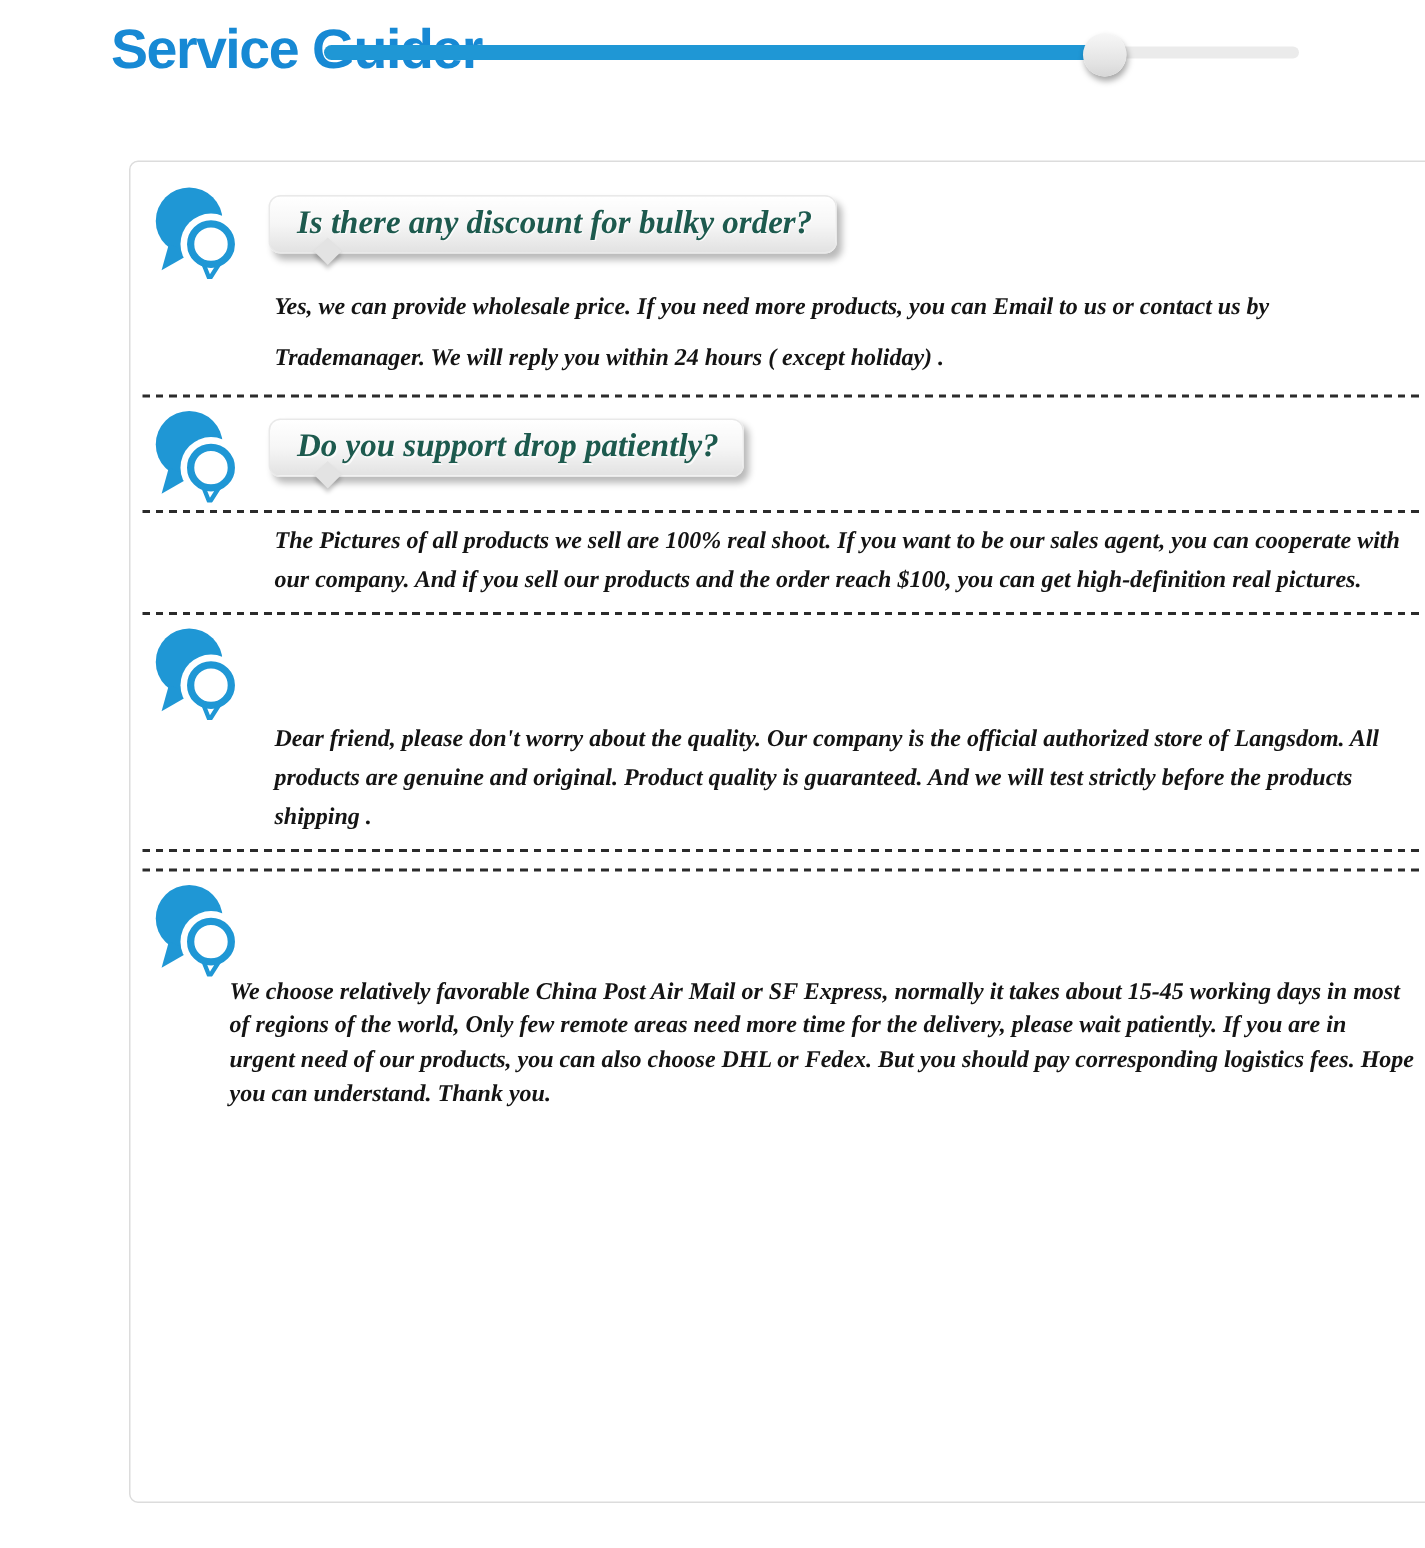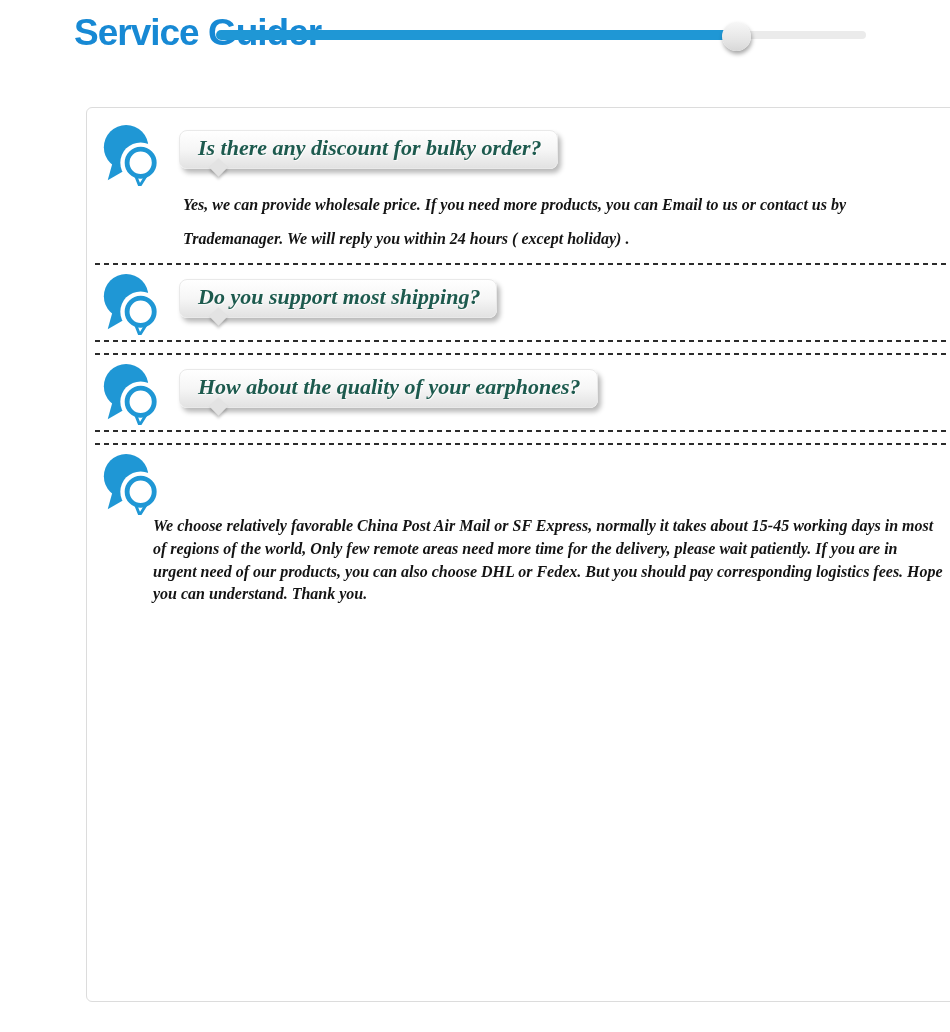--- a/index.html
+++ b/index.html
@@ -103,36 +103,37 @@
       </div>
       <p class="answer">Yes, we can provide wholesale price. If you need more products, you can Email to us or contact us by Trademanager. We will reply you within 24 hours ( except holiday) .</p>
     </section>
     <div class="divider"></div>
 
     <section class="faq-item i2">
       <div class="item-head">
         <svg class="bubble-icon" viewBox="0 0 64 64">
             <use href="#chat-bubbles"></use>
           </svg>
-        <h2 class="qbar">Do you support most shipping?</h2>
+        <h2 class="qbar">Do you support drop patiently?</h2>
       </div>
     </section>
     <div class="divider"></div>
 
     <section class="faq-item i3">
+      <p class="answer">The Pictures of all products we sell are 100% real shoot. If you want to be our sales agent, you can cooperate with our company. And if you sell our products and the order reach $100, you can get high-definition real pictures.</p>
     </section>
     <div class="divider"></div>
 
     <section class="faq-item i4">
       <div class="item-head">
         <svg class="bubble-icon" viewBox="0 0 64 64">
             <use href="#chat-bubbles"></use>
           </svg>
-        <h2 class="qbar">How about the quality of your earphones?</h2>
       </div>
+      <p class="answer">Dear friend, please don't worry about the quality. Our company is the official authorized store of Langsdom. All products are genuine and original. Product quality is guaranteed. And we will test strictly before the products shipping .</p>
     </section>
     <div class="divider"></div>
 
     <section class="faq-item i5">
     </section>
     <div class="divider"></div>
 
     <section class="faq-item i6">
       <div class="item-head">
         <svg class="bubble-icon" viewBox="0 0 64 64">

